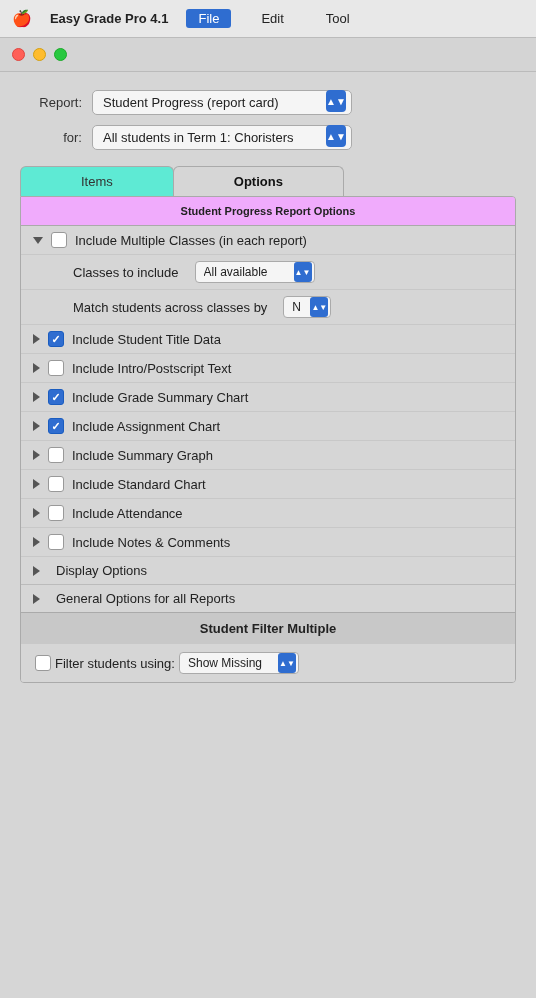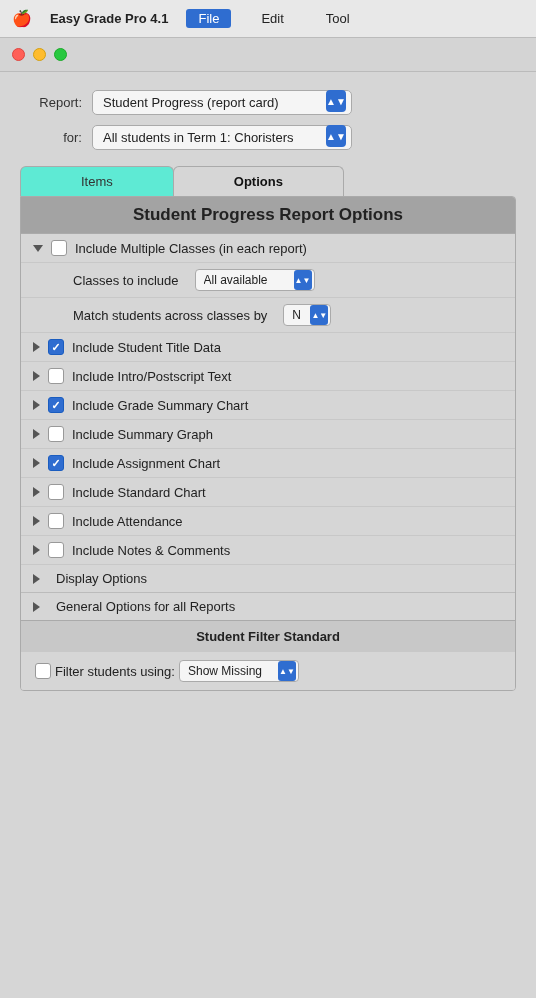--- a/index.html
+++ b/index.html
@@ -145,24 +145,24 @@
     
     .options-panel {
       background: #d6d6d6;
       border: 1px solid #aaa;
       border-radius: 0 4px 4px 4px;
       padding: 0;
       overflow: hidden;
     }
 
     .section-header {
-      background: #a3a3a3;
+      background: #f0abfc;
       border-bottom: 1px solid #aaa;
       padding: 8px 4px;
-      font-size: 17px;
+      font-size: 11px;
       font-weight: 600;
       color: #222;
       text-align: center;
     }
 
     
     .option-row {
       display: flex;
       align-items: center;
       padding: 6px 12px;
@@ -378,33 +378,33 @@
     </div>
 
     <div class="option-row">
       <div class="triangle"></div>
       <div class="checkbox checked"></div>
       <span class="option-label">Include Grade Summary Chart</span>
     </div>
 
     <div class="option-row">
       <div class="triangle"></div>
-      <div class="checkbox"></div>
-      <span class="option-label">Include Summary Graph</span>
-    </div>
-
-    <div class="option-row">
-      <div class="triangle"></div>
       <div class="checkbox checked"></div>
       <span class="option-label">Include Assignment Chart</span>
     </div>
 
     <div class="option-row">
       <div class="triangle"></div>
       <div class="checkbox"></div>
+      <span class="option-label">Include Summary Graph</span>
+    </div>
+
+    <div class="option-row">
+      <div class="triangle"></div>
+      <div class="checkbox"></div>
       <span class="option-label">Include Standard Chart</span>
     </div>
 
     <div class="option-row">
       <div class="triangle"></div>
       <div class="checkbox"></div>
       <span class="option-label">Include Attendance</span>
     </div>
 
     <div class="option-row">
@@ -418,21 +418,21 @@
       <span class="option-label" style="margin-left:8px;">Display Options</span>
     </div>
 
     <div class="option-row" style="border-bottom: none;">
       <div class="triangle"></div>
       <span class="option-label" style="margin-left:8px;">General Options for all Reports</span>
     </div>
 
     <div class="filter-section">
       <div class="filter-header">
-        <span>Student Filter Standard</span>
+        <span>Student Filter Multiple</span>
       </div>
       <div class="filter-row">
         <div class="checkbox"></div>
         <span class="filter-label">Filter students using:</span>
         <div class="inline-select-wrapper">
           <select class="inline-select" style="min-width:120px;">
             <option>Show Missing</option>
           </select>
           <div class="inline-select-arrow">
             <span style="font-size:8px;">▲▼</span>

